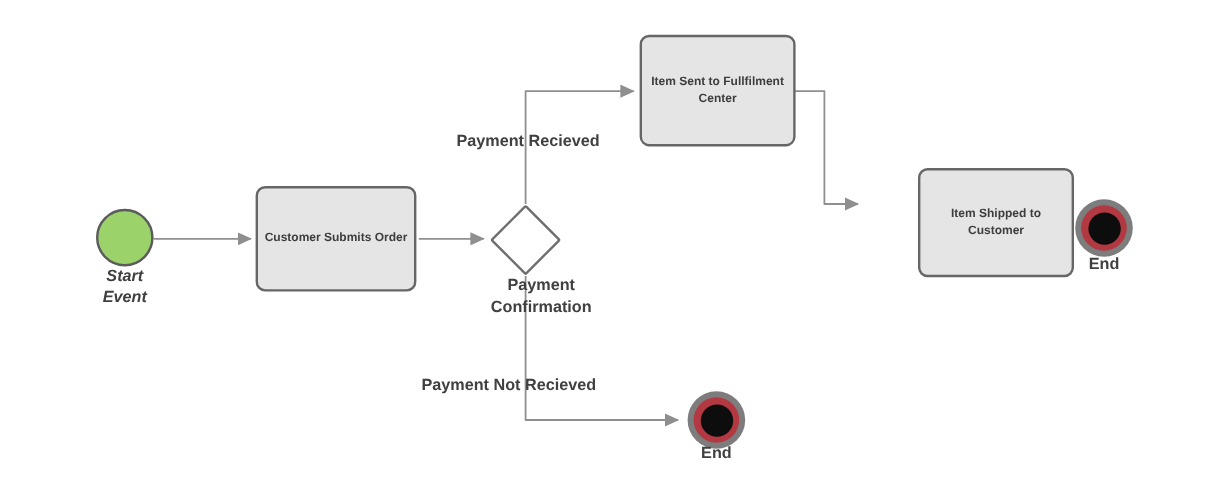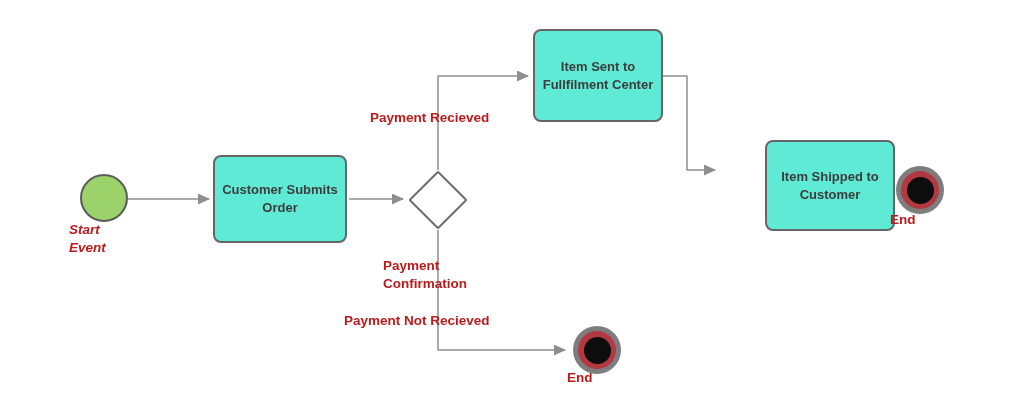--- a/index.html
+++ b/index.html
@@ -17,29 +17,29 @@
     width: 1024px; height: 406px;
   }
   .edge {
     fill: none;
     stroke: #8f8f8f;
     stroke-width: 1.5;
     stroke-linejoin: round;
   }
   .node { position: absolute; }
   .task {
-    background: #5eead4;
+    background: #e5e5e5;
     border: 2px solid #666666;
     border-radius: 8px;
     display: flex;
     align-items: center;
     justify-content: center;
     text-align: center;
     font-weight: bold;
-    font-size: 13px;
+    font-size: 10px;
     line-height: 1.35;
     color: #3d3d3d;
     padding: 0 2px;
   }
   .start-event {
     width: 48px; height: 48px;
     border-radius: 50%;
     background: #9bd36a;
     border: 2px solid #5b5b5b;
   }
@@ -66,24 +66,25 @@
     align-items: center;
     justify-content: center;
   }
   .end-event .core {
     width: 27px; height: 27px;
     border-radius: 50%;
     background: #0d0d0d;
   }
   .shape-label, .edge-label {
     position: absolute;
+    text-align: center;
     font-weight: bold;
     font-size: 13.5px;
     line-height: 1.3;
-    color: #b91c1c;
+    color: #404040;
   }
 </style>
 </head>
 <body>
 
 <div class="canvas">
 
   <svg class="edges-layer" width="1024" height="406" viewBox="0 0 1024 406" xmlns="http://www.w3.org/2000/svg">
     <defs>
       <marker id="arrow" markerUnits="userSpaceOnUse" markerWidth="13" markerHeight="11" refX="11" refY="5.5" orient="auto">
@@ -99,21 +100,21 @@
   </svg>
 
   <div class="node start-event" style="left:80px; top:174px;"></div>
   <div class="shape-label" style="left:69px; top:221px; width:70px;font-style:italic;">Start Event</div>
 
   <div class="node task" style="left:213px; top:155px; width:134px; height:88px;">
     <span>Customer Submits Order</span>
   </div>
 
   <div class="node diamond" style="left:417px; top:179px;"></div>
-  <div class="shape-label" style="left:383px; top:229px; width:110px;margin-top:28px;">Payment Confirmation</div>
+  <div class="shape-label" style="left:396px; top:229px; width:110px;">Payment Confirmation</div>
 
   <div class="edge-label" style="left:370px; top:109px; width:140px;">Payment Recieved</div>
   <div class="edge-label" style="left:344px; top:312px; width:160px;">Payment Not Recieved</div>
 
   <div class="node task" style="left:533px; top:29px; width:130px; height:93px;">
     <span>Item Sent to Fullfilment Center</span>
   </div>
 
   <div class="node task" style="left:722px; top:140px; width:130px; height:91px;margin-left:43px;">
     <span>Item Shipped to Customer</span>

